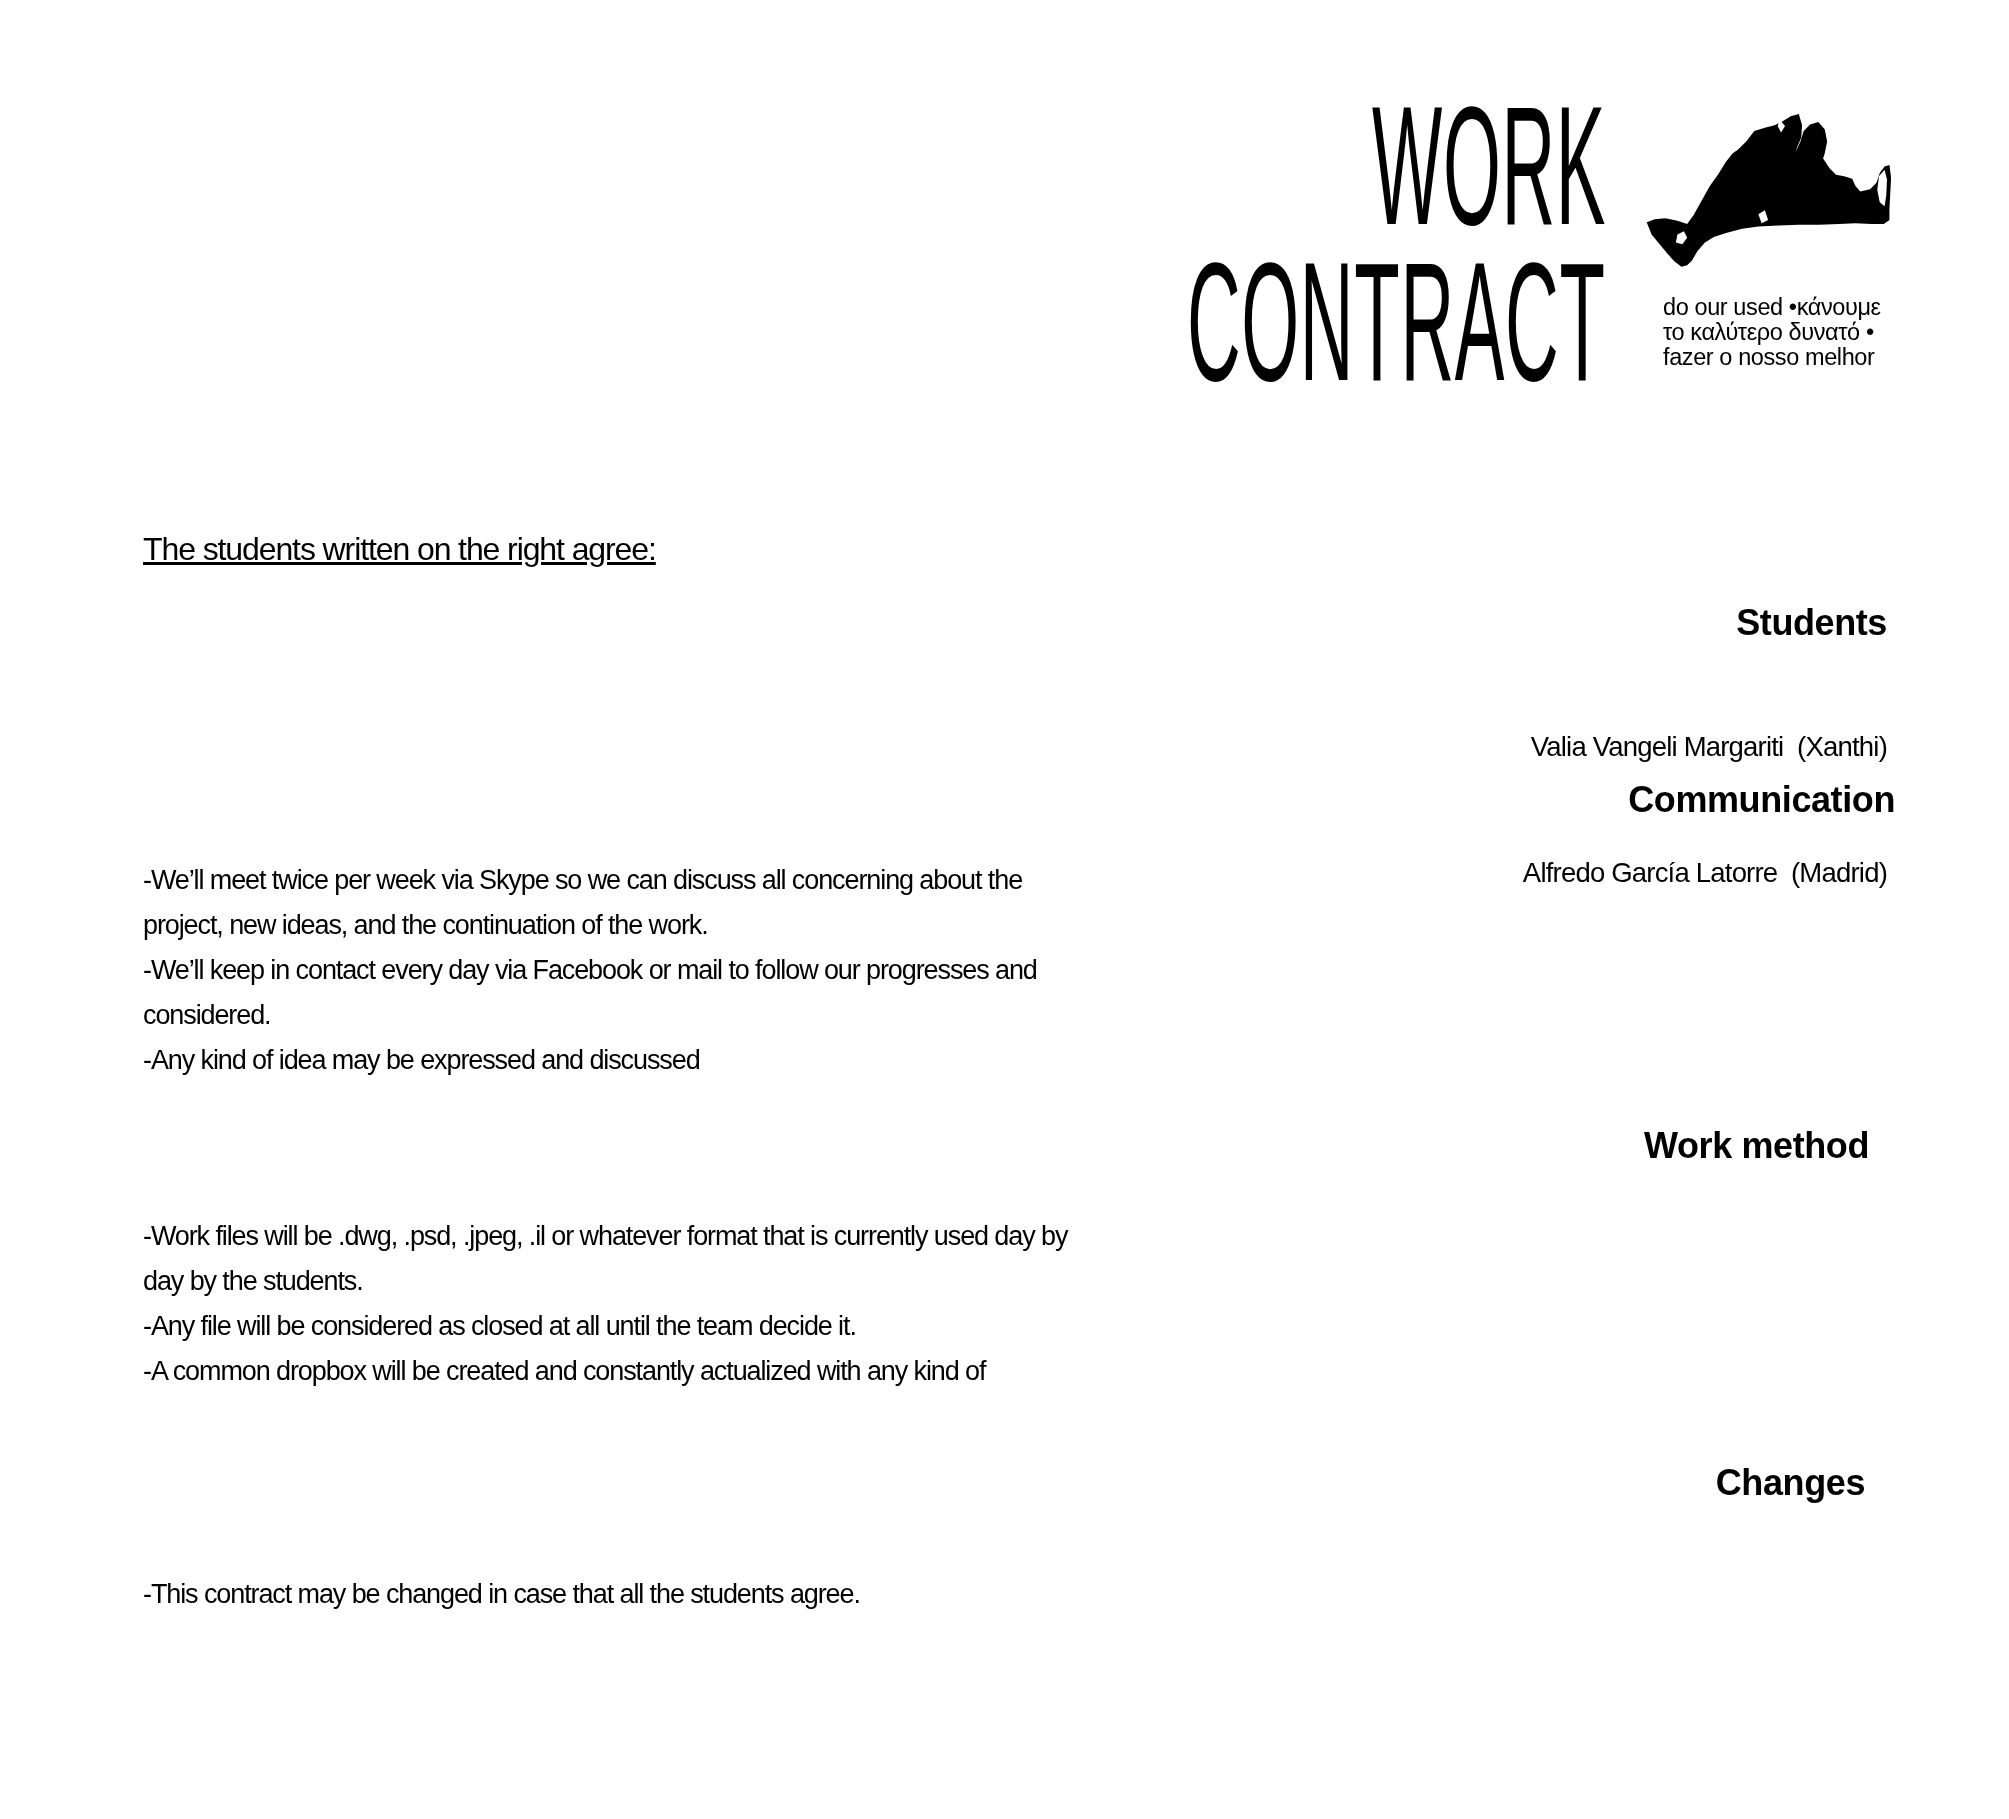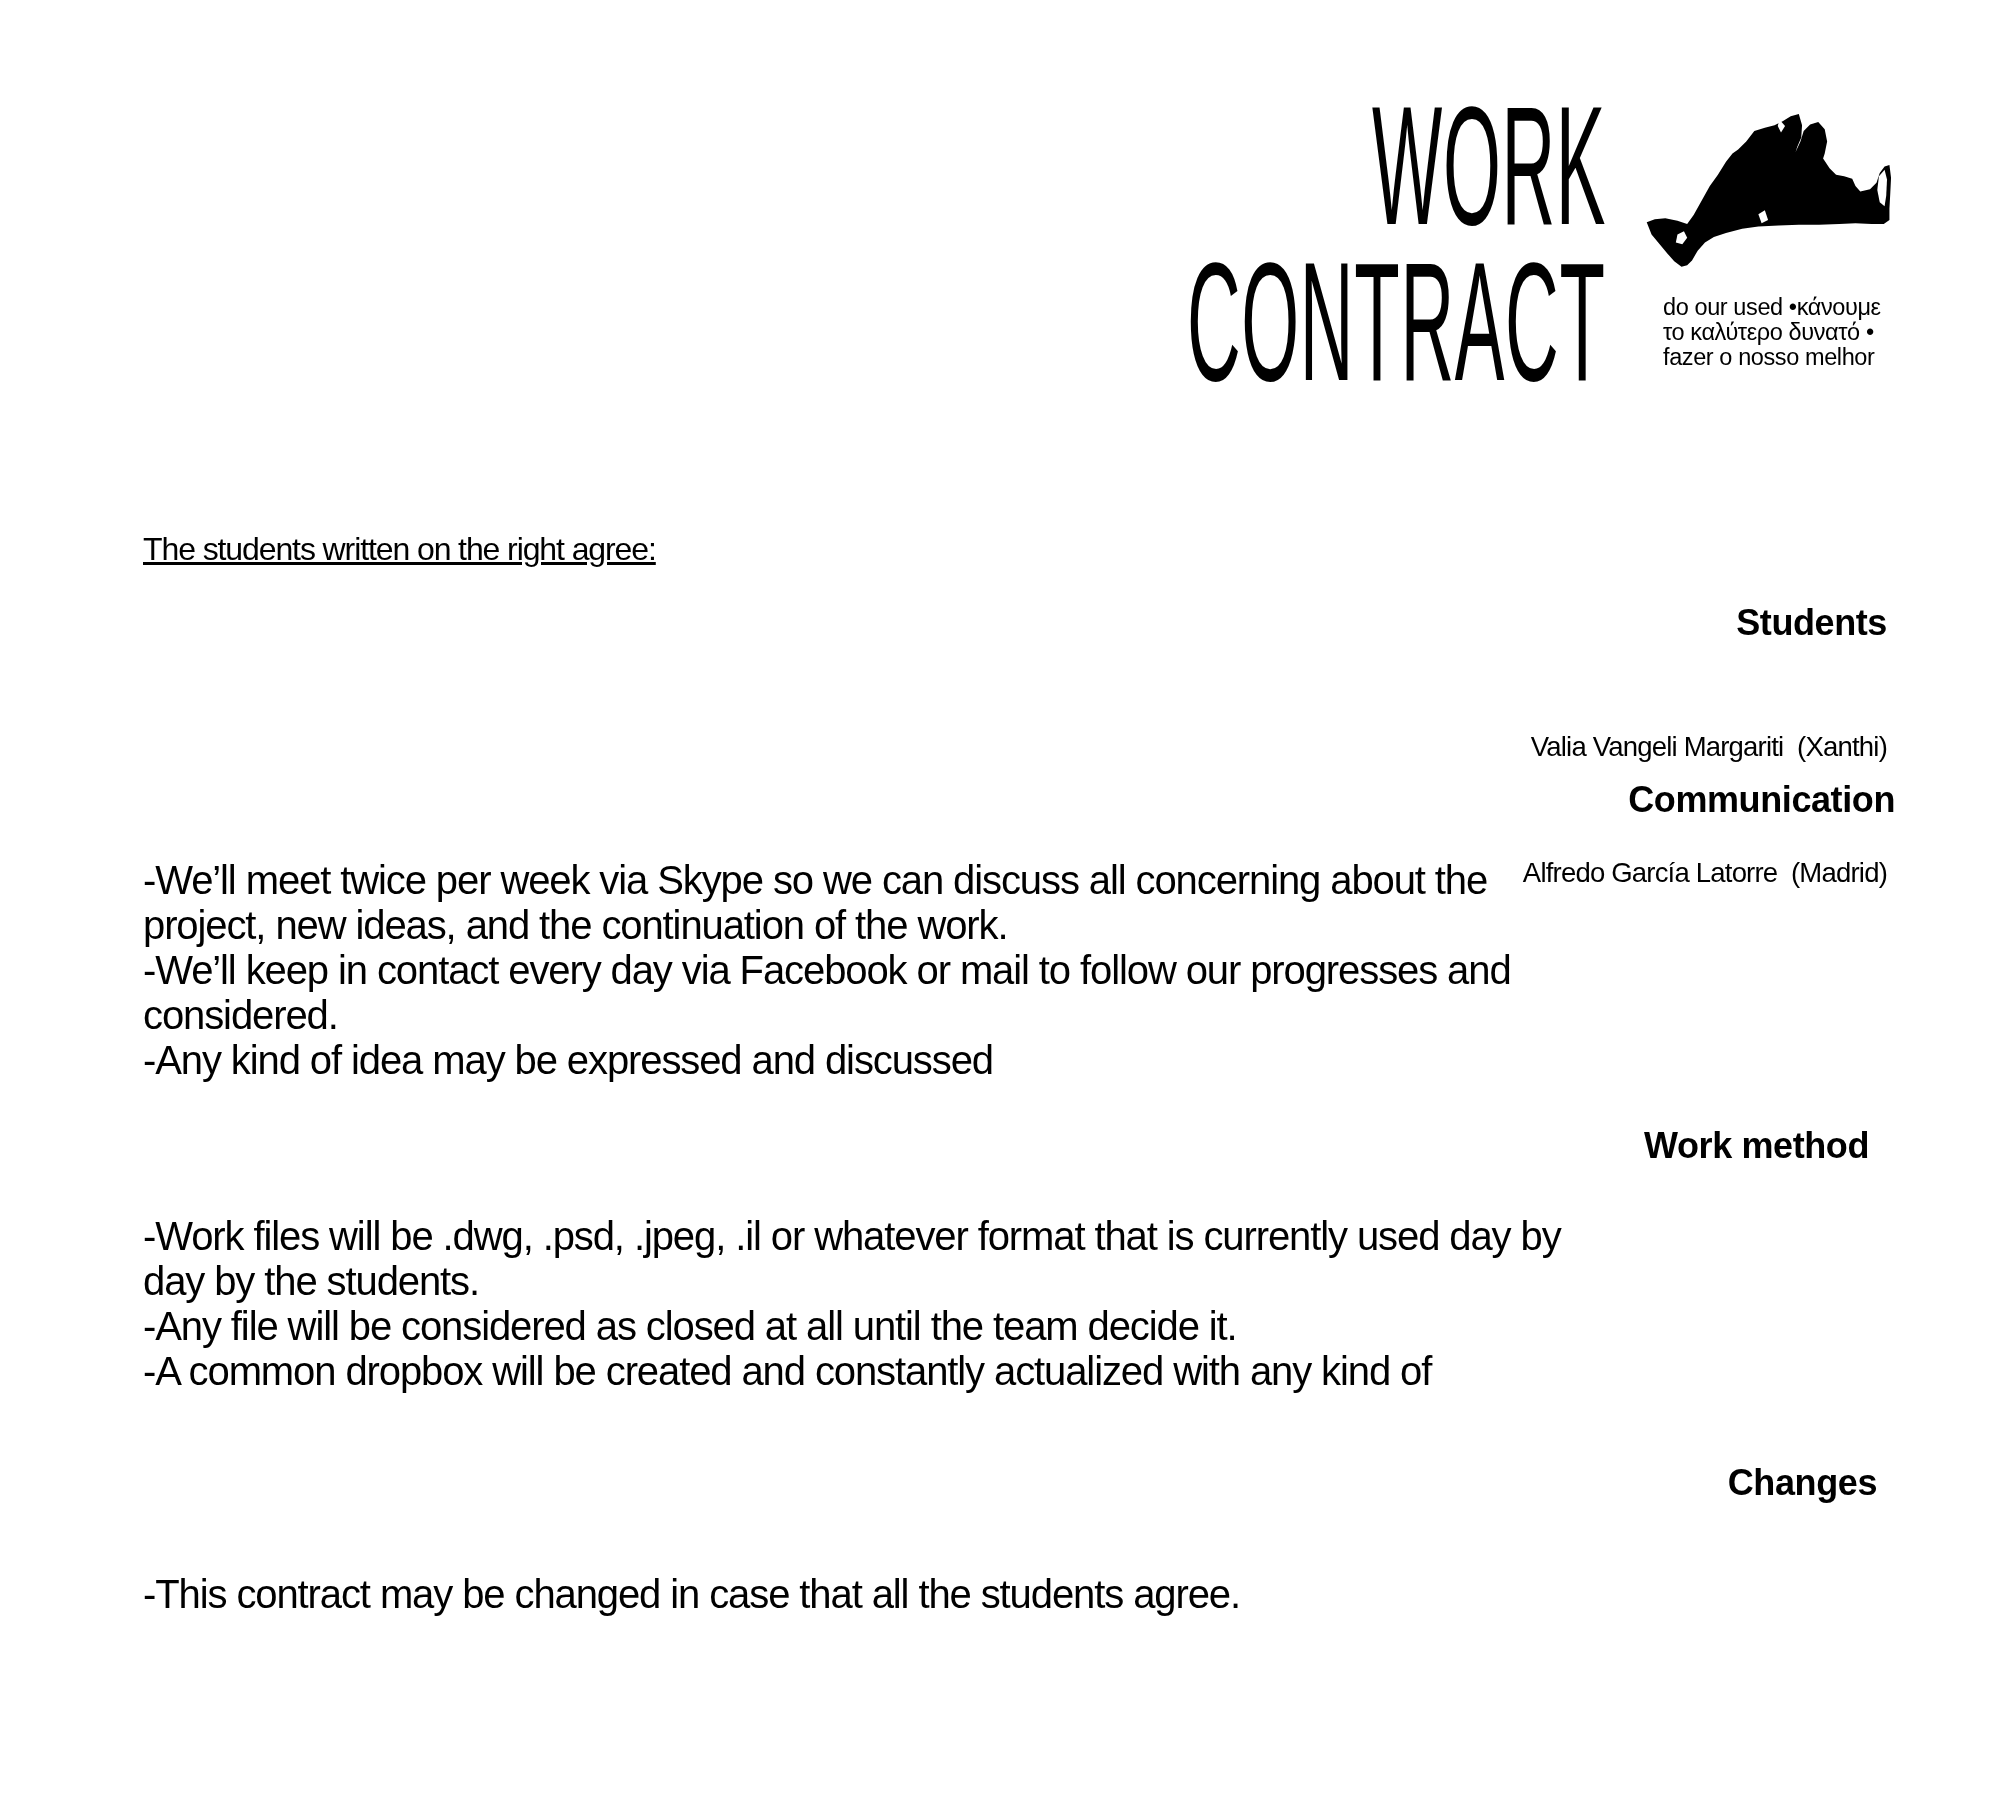--- a/index.html
+++ b/index.html
@@ -14,24 +14,24 @@
   .tagline { position: absolute; left: 1663px; top: 295px; font-size: 23.5px; line-height: 25px;
              white-space: nowrap; letter-spacing: -0.4px; }
   .tagline div { display: block; }
   .intro { position: absolute; left: 143px; top: 527px; font-size: 32px; line-height: 45px;
            white-space: nowrap; letter-spacing: -1.1px; text-decoration: underline; }
   .heading { position: absolute; font-weight: 700; font-size: 36px; line-height: 1;
              white-space: nowrap; text-align: right; letter-spacing: -0.4px; }
   .h-students { right: 122px; top: 560px; margin-top: 45px; }
   .h-communication { right: 114px; top: 782px; }
   .h-workmethod { right: 140px; top: 1128px; }
-  .h-changes { right: 132px; top: 1465px; margin-left: 32px; }
+  .h-changes { right: 144px; top: 1465px; margin-left: 32px; }
   .names { position: absolute; right: 122px; top: 642px; font-size: 27.5px; line-height: 42px;
            text-align: right; white-space: pre; letter-spacing: -0.8px; }
-  .para { position: absolute; left: 143px; font-size: 40px; line-height: 45px;
+  .para { position: absolute; left: 143px; font-size: 27px; line-height: 45px;
           white-space: nowrap; letter-spacing: -1.1px; }
   .para div { display: block; }
   .p-communication { top: 858px; }
   .p-workmethod { top: 1214px; }
   .p-changes { top: 1572px; text-align: right; }
 </style>
 </head>
 <body>
 
 <div class="title-line title-work">WORK</div>

